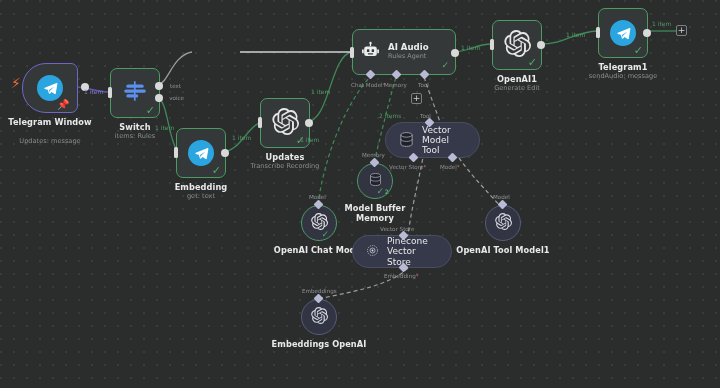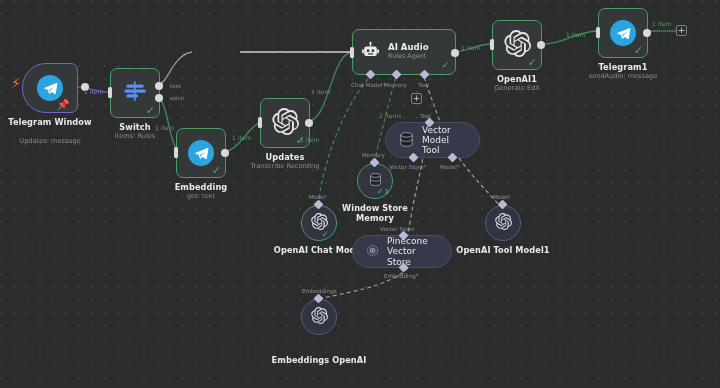--- a/index.html
+++ b/index.html
@@ -309,21 +309,21 @@
           <ellipse cx="12" cy="5.5" rx="8" ry="3.2" fill="none" stroke="#9ea1ab" stroke-width="1.3"></ellipse>
           <path d="M4 5.5v13c0 1.8 3.6 3.2 8 3.2s8-1.4 8-3.2v-13" fill="none" stroke="#9ea1ab" stroke-width="1.3"></path>
           <path d="M4 11.5c0 1.8 3.6 3.2 8 3.2s8-1.4 8-3.2" fill="none" stroke="#9ea1ab" stroke-width="1.2"></path>
         </svg>
       </div>
       <div class="tick sm" style="right:8px;bottom:2px;">✓</div>
       <div class="tickcnt" style="right:3px;bottom:3px;">2</div>
       <div class="diamond" style="left:13px;top:-5px;"></div>
     </div>
     <div class="portlab" style="left:5px;top:-11px;">Memory</div>
-    <div class="cap" style="top:40px;">Window Store</div>
+    <div class="cap" style="top:40px;">Model Buffer</div>
     <div class="cap" style="top:50px;">Memory</div>
   </div>
 
   <div class="node" style="left:301px;top:205px;">
     <div class="circle">
       <div class="oai sm">
         <svg viewBox="0 0 24 24">
             <path fill="#e6e6e7" d="M22.3 9.8a5.9 5.9 0 0 0-.5-4.9 6 6 0 0 0-6.4-2.9A6 6 0 0 0 10.9.1 6 6 0 0 0 5.2 4.2a5.9 5.9 0 0 0-4 2.9 6 6 0 0 0 .8 7 5.9 5.9 0 0 0 .5 4.9 6 6 0 0 0 6.4 2.9 5.9 5.9 0 0 0 4.5 2 6 6 0 0 0 5.7-4.2 5.9 5.9 0 0 0 4-2.9 6 6 0 0 0-.8-7zM13.4 22.4a4.5 4.5 0 0 1-2.9-1l.1-.1 4.8-2.8a.8.8 0 0 0 .4-.7v-6.8l2 1.2v5.6a4.5 4.5 0 0 1-4.4 4.6zM3.8 18.3a4.4 4.4 0 0 1-.6-3l.2.1 4.8 2.8a.8.8 0 0 0 .8 0l5.9-3.4v2.3l-5 2.9a4.5 4.5 0 0 1-6.1-1.7zM2.6 8.1a4.5 4.5 0 0 1 2.3-2v5.7a.8.8 0 0 0 .4.7l5.8 3.4-2 1.1-4.9-2.8a4.5 4.5 0 0 1-1.6-6.1zm16.6 3.9L13.3 8.6l2-1.1 4.9 2.8a4.5 4.5 0 0 1-.7 8.1v-5.7a.8.8 0 0 0-.3-.7zm2-3-.2-.1-4.8-2.8a.8.8 0 0 0-.8 0L9.5 9.5V7.2l4.9-2.9a4.5 4.5 0 0 1 6.7 4.7zM8.4 13.1l-2-1.2V6.3a4.5 4.5 0 0 1 7.4-3.5l-.1.1L8.8 5.7a.8.8 0 0 0-.4.7zm1.1-2.4 2.6-1.5 2.6 1.5v3l-2.6 1.5-2.6-1.5z"></path>
           </svg>
       </div>
@@ -367,16 +367,16 @@
   <div class="node" style="left:301px;top:299px;">
     <div class="circle violet">
       <div class="oai sm">
         <svg viewBox="0 0 24 24">
             <path fill="#d6d8e2" d="M22.3 9.8a5.9 5.9 0 0 0-.5-4.9 6 6 0 0 0-6.4-2.9A6 6 0 0 0 10.9.1 6 6 0 0 0 5.2 4.2a5.9 5.9 0 0 0-4 2.9 6 6 0 0 0 .8 7 5.9 5.9 0 0 0 .5 4.9 6 6 0 0 0 6.4 2.9 5.9 5.9 0 0 0 4.5 2 6 6 0 0 0 5.7-4.2 5.9 5.9 0 0 0 4-2.9 6 6 0 0 0-.8-7zM13.4 22.4a4.5 4.5 0 0 1-2.9-1l.1-.1 4.8-2.8a.8.8 0 0 0 .4-.7v-6.8l2 1.2v5.6a4.5 4.5 0 0 1-4.4 4.6zM3.8 18.3a4.4 4.4 0 0 1-.6-3l.2.1 4.8 2.8a.8.8 0 0 0 .8 0l5.9-3.4v2.3l-5 2.9a4.5 4.5 0 0 1-6.1-1.7zM2.6 8.1a4.5 4.5 0 0 1 2.3-2v5.7a.8.8 0 0 0 .4.7l5.8 3.4-2 1.1-4.9-2.8a4.5 4.5 0 0 1-1.6-6.1zm16.6 3.9L13.3 8.6l2-1.1 4.9 2.8a4.5 4.5 0 0 1-.7 8.1v-5.7a.8.8 0 0 0-.3-.7zm2-3-.2-.1-4.8-2.8a.8.8 0 0 0-.8 0L9.5 9.5V7.2l4.9-2.9a4.5 4.5 0 0 1 6.7 4.7zM8.4 13.1l-2-1.2V6.3a4.5 4.5 0 0 1 7.4-3.5l-.1.1L8.8 5.7a.8.8 0 0 0-.4.7zm1.1-2.4 2.6-1.5 2.6 1.5v3l-2.6 1.5-2.6-1.5z"></path>
           </svg>
       </div>
       <div class="diamond" style="left:13px;top:-5px;"></div>
     </div>
     <div class="portlab" style="left:1px;top:-11px;">Embeddings</div>
-    <div class="cap" style="top:40px;margin-top:16px;">Embeddings OpenAI</div>
+    <div class="cap" style="top:40px;">Embeddings OpenAI</div>
   </div>
 
 </div>
 
 </body></html>

